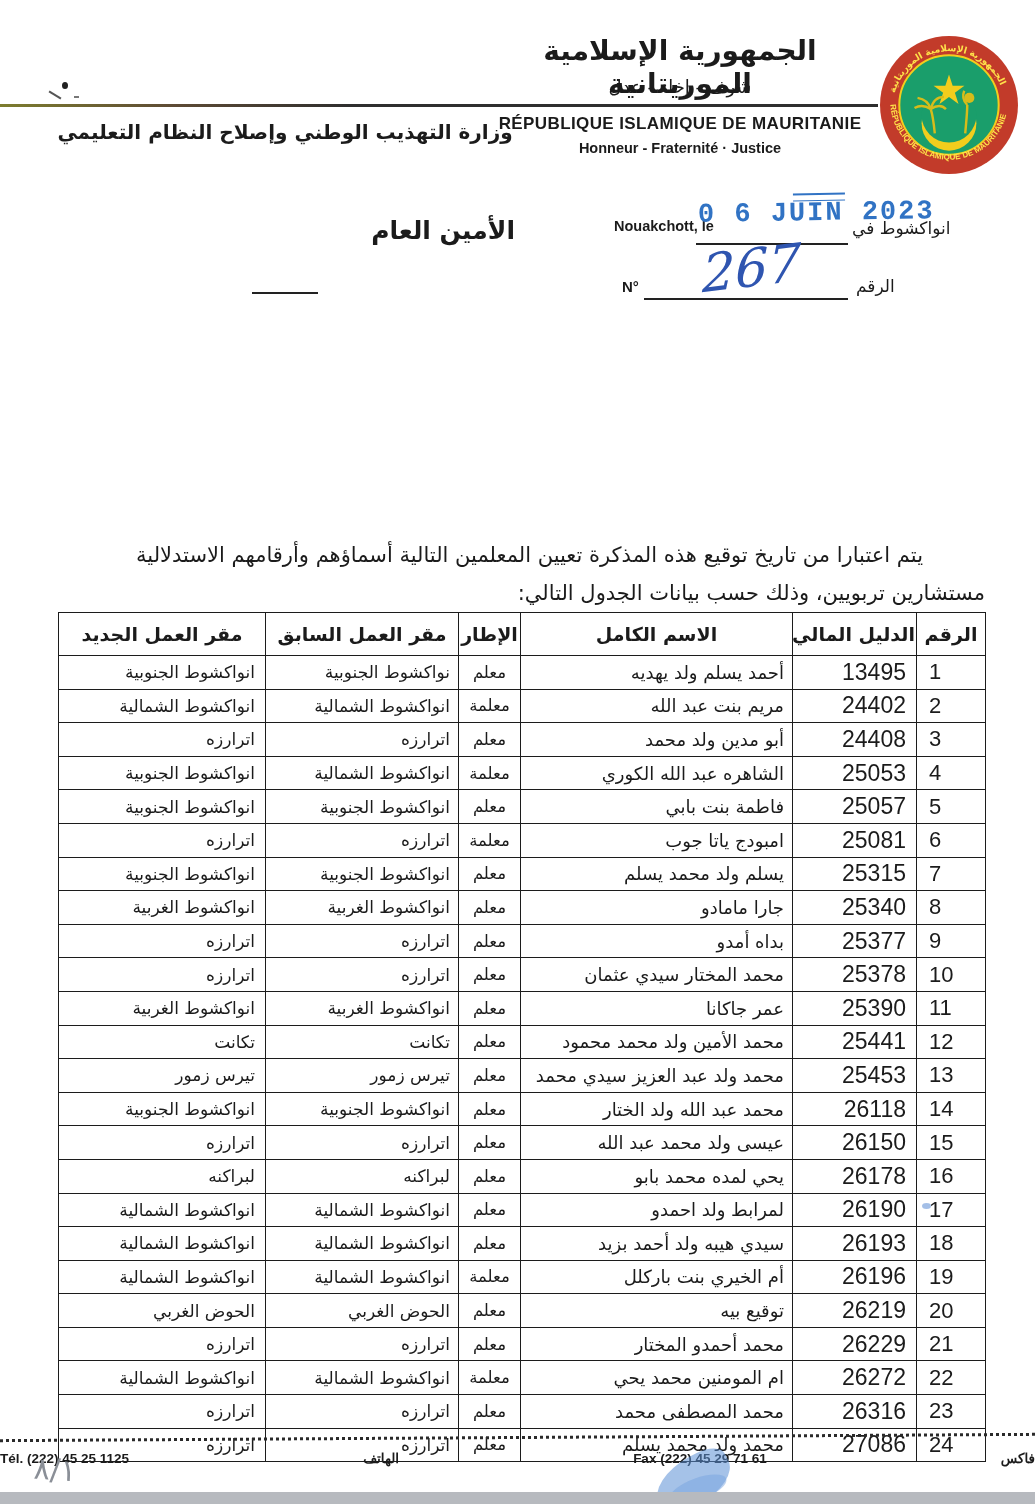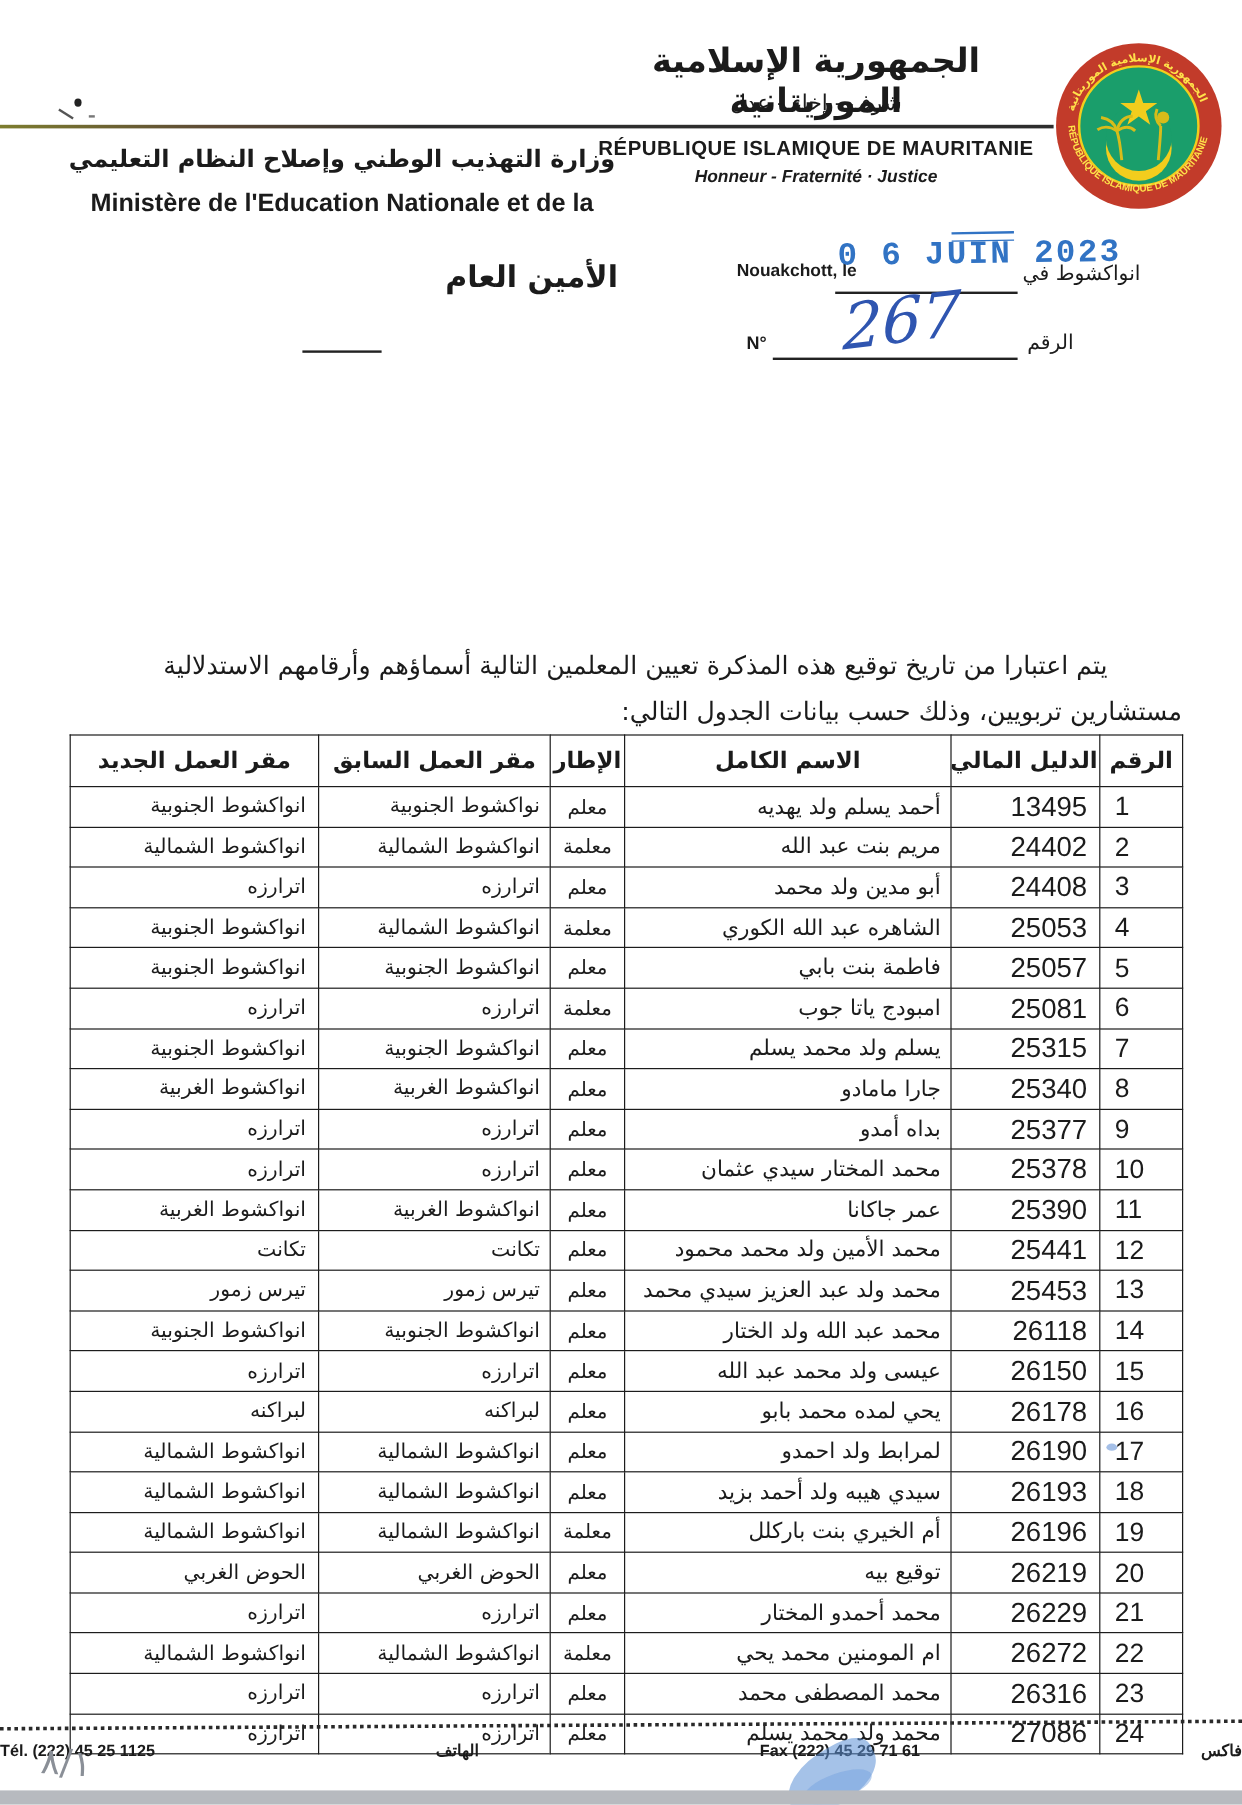--- a/index.html
+++ b/index.html
@@ -8,21 +8,21 @@
   .abs{position:absolute;}
 
   
   .rep-ar{left:480px;top:34px;width:400px;text-align:center;font-size:28px;font-weight:bold;direction:rtl;}
   .motto-ar{left:480px;top:76px;width:400px;text-align:center;font-size:18px;direction:rtl;}
   .head-rule{left:0;top:104px;width:878px;height:3px;
              background:linear-gradient(90deg,#7d7d2f,#5d4a35,#2e2e2e 40%,#2e2e2e);}
   .rep-fr{left:470px;top:114px;width:420px;text-align:center;font-size:17px;font-weight:bold;
           font-family:"Liberation Sans",sans-serif;letter-spacing:.4px;}
   .motto-fr{left:470px;top:140px;width:420px;text-align:center;font-size:14.5px;font-weight:600;
-            font-family:"Liberation Sans",sans-serif;font-style:italic;}
+            font-family:"Liberation Sans",sans-serif;}
   .min-ar{left:55px;top:120px;width:460px;text-align:center;font-size:20px;font-weight:bold;direction:rtl;}
   .min-fr1{left:45px;top:158px;width:480px;text-align:center;font-size:21px;font-weight:bold;
            font-family:"Liberation Sans",sans-serif;}
   .min-fr2{left:45px;top:186px;width:480px;text-align:center;font-size:21px;font-weight:bold;
            font-family:"Liberation Sans",sans-serif;}
   .office-ar{left:55px;top:216px;width:460px;text-align:right;font-size:25px;font-weight:bold;direction:rtl;}
   .office-fr{left:55px;top:252px;width:460px;text-align:center;font-size:20px;font-weight:600;
              font-family:"Liberation Sans",sans-serif;}
   .office-underline{left:252px;top:292px;width:66px;height:2px;background:#222;}
 
@@ -121,21 +121,20 @@
       <text font-size="9" fill="#ffe24a" font-family="DejaVu Sans, sans-serif" font-weight="bold">
         <textPath href="#arcTop" startOffset="8%">الجمهورية الإسلامية الموريتانية</textPath>
       </text>
       <text font-size="8" fill="#ffe24a" font-family="Liberation Sans, sans-serif" font-weight="bold">
         <textPath href="#arcBottom" startOffset="2%">RÉPUBLIQUE ISLAMIQUE DE MAURITANIE</textPath>
       </text>
     </svg>
   </div>
 
   <div class="abs min-ar">وزارة التهذيب الوطني وإصلاح النظام التعليمي</div>
-  <div class="abs min-fr1">Ministère de l'Education Nationale  et de la</div>
   <div class="abs office-ar">الأمين العام</div>
   <div class="abs office-underline"></div>
 
   <div class="abs place-fr">Nouakchott, le</div>
   <div class="abs stamp-frag"></div>
   <div class="abs date-stamp">0 6 JUIN 2023</div>
   <div class="abs date-line"></div>
   <div class="abs place-ar">انواكشوط في</div>
   <div class="abs num-fr">N°</div>
   <div class="abs num-line"></div>

